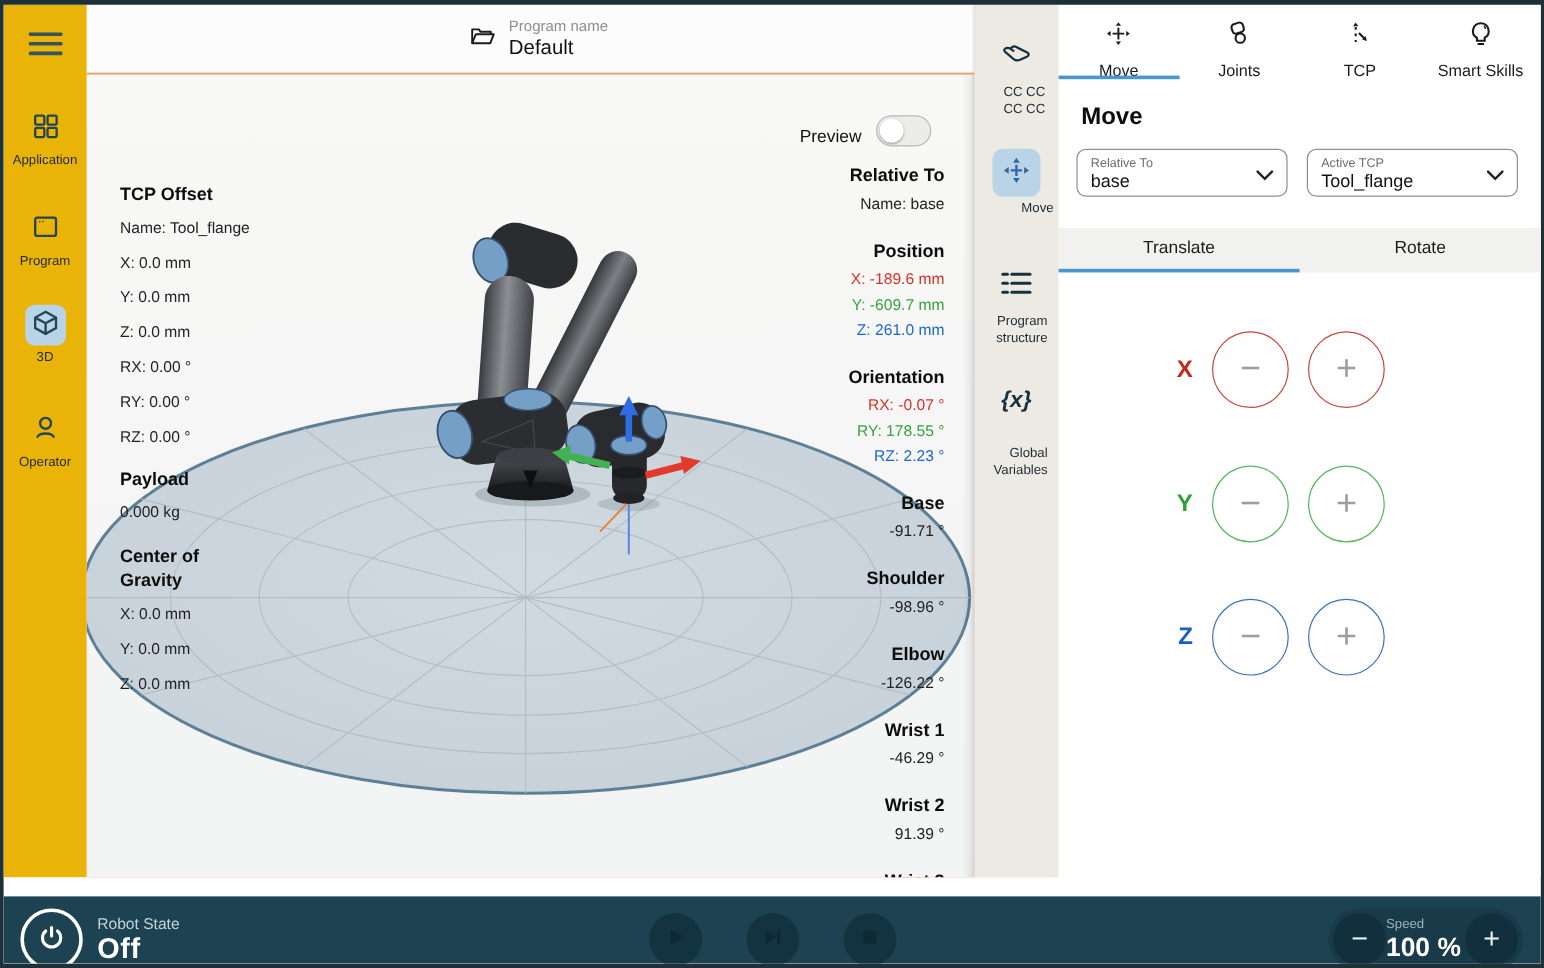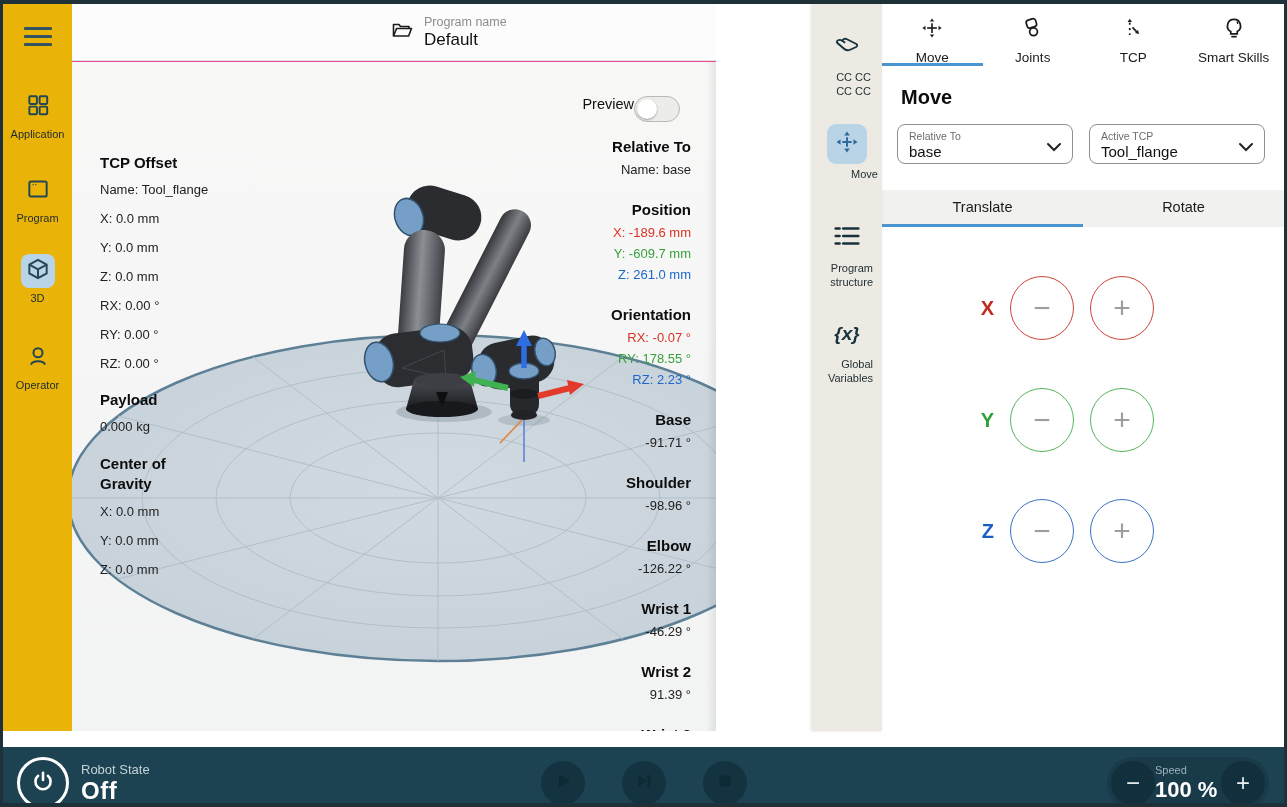--- a/index.html
+++ b/index.html
@@ -11,31 +11,31 @@
   .sidebar { position:absolute; left:0; top:0; bottom:72px; width:69px; background:#eab308; z-index:5; }
   .hamburger { position:absolute; left:21px; top:23px; width:28px; height:20px; cursor:pointer; }
   .hamburger span { display:block; height:3px; background:#33535f; margin-bottom:5px; border-radius:1px; }
   .side-item { position:absolute; left:0; width:69px; text-align:center; color:#1d2b30; }
   .side-item .tile { width:34px; height:34px; margin:0 auto; border-radius:8px; display:flex; align-items:center; justify-content:center; }
   .side-item.active .tile { background:#b9d3e7; }
   .side-item .lbl { font-size:11px; margin-top:4px; color:#1d2b30; }
   .icon-stroke { stroke:#234752; fill:none; stroke-width:1.8; }
 
   
-  .main { position:absolute; left:69px; top:0; width:644px; bottom:72px; background:#ec4899; }
+  .main { position:absolute; left:69px; top:0; width:740px; bottom:72px; background:#f97316; }
   .topbar { position:absolute; left:0; right:0; top:0; height:57px; background:#fcfcfc; border-bottom:1px solid #e2e2e0; display:flex; align-items:center; padding-left:318px; }
   .prog-wrap { display:flex; align-items:center; gap:10px; }
   .prog-text .cap { font-size:12.5px; color:#8d8d8a; }
   .prog-text .val { font-size:17px; color:#111; margin-top:1px; }
   .viewport { position:absolute; left:0; right:0; top:58px; bottom:0; background:linear-gradient(#f8f8f7,#f2f3f3); overflow:hidden; }
   .viewport::after { content:""; position:absolute; top:0; bottom:0; right:0; width:10px; background:linear-gradient(to right, rgba(0,0,0,0), rgba(0,0,0,0.08)); pointer-events:none; }
   .scene { position:absolute; left:0; top:0; }
 
   
-  .preview { position:absolute; top:34px; right:36px; display:flex; align-items:flex-start; gap:0; }
+  .preview { position:absolute; top:34px; right:36px; display:flex; align-items:flex-end; gap:12px; }
   .preview .plabel { font-size:14.5px; color:#111; }
   .switch { width:46px; height:26px; border-radius:13px; background:#ececea; border:1px solid #b9b9b5; position:relative; cursor:pointer; }
   .switch .knob { position:absolute; left:2px; top:2px; width:20px; height:20px; border-radius:50%; background:#fff; box-shadow:0 1px 2px rgba(0,0,0,.35); }
 
   
   .info-left { position:absolute; left:28px; top:92px; width:110px; font-size:13px; color:#222; }
   .info-left .h { font-size:15px; font-weight:bold; color:#0d0d0d; margin-bottom:11px; }
   .info-left .r { margin-bottom:14px; white-space:nowrap; }
   .info-left .sp { margin-top:20px; }
 
@@ -369,21 +369,21 @@
               </svg>
       </span>
           </div>
       <div class="lbl" style="width:60px;margin:4px auto 0;">Program structure</div>
     </div>
 
     <div class="mid-item" style="top:310px;">
       <div class="tile">
             <span class="braces">{x}</span>
           </div>
-      <div class="lbl" style="width:60px;margin:4px auto 0;">Global Variables</div>
+      <div class="lbl" style="width:60px;margin:18px auto 0;">Global Variables</div>
     </div>
   </div>
 
   <div class="rpanel">
     <div class="rtabs">
       <div class="rtab">
         <span>
           <svg width="26" height="26" viewBox="0 0 24 24">
                 <g stroke="#1b1b1b" stroke-width="1.5" fill="#1b1b1b">
                   <line x1="12" y1="7.5" x2="12" y2="16.5" fill="none"></line>

